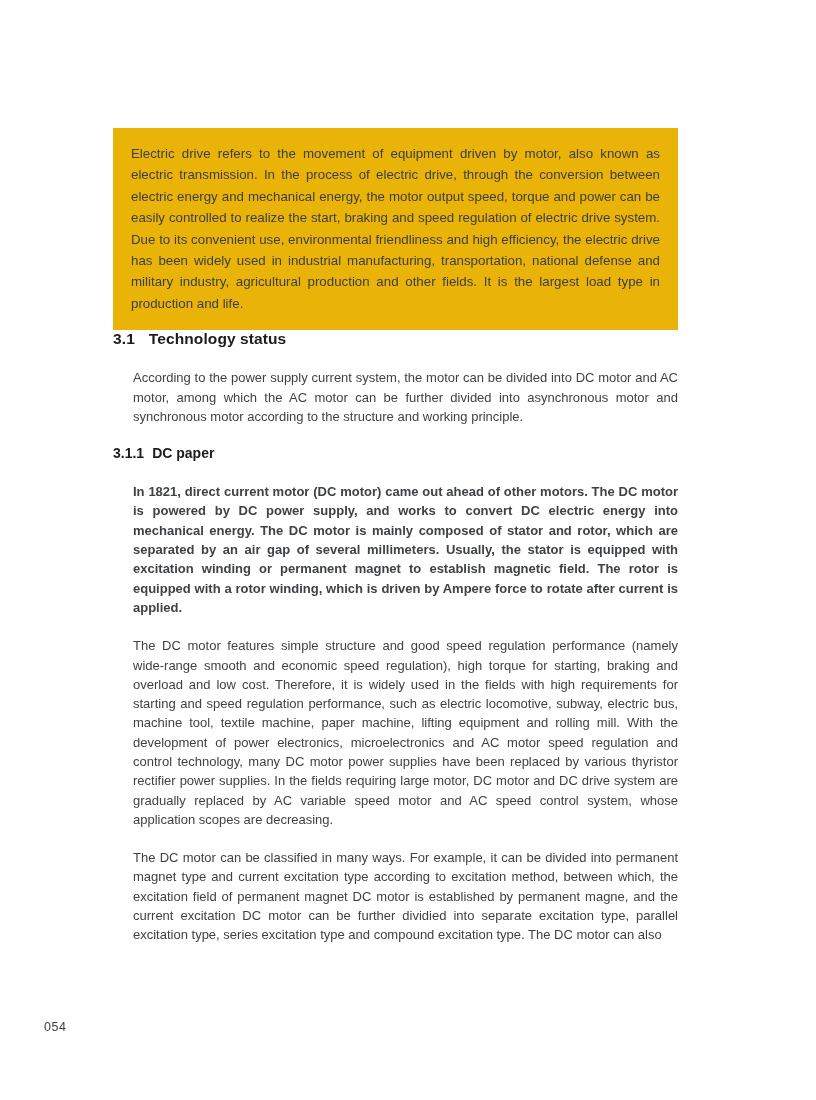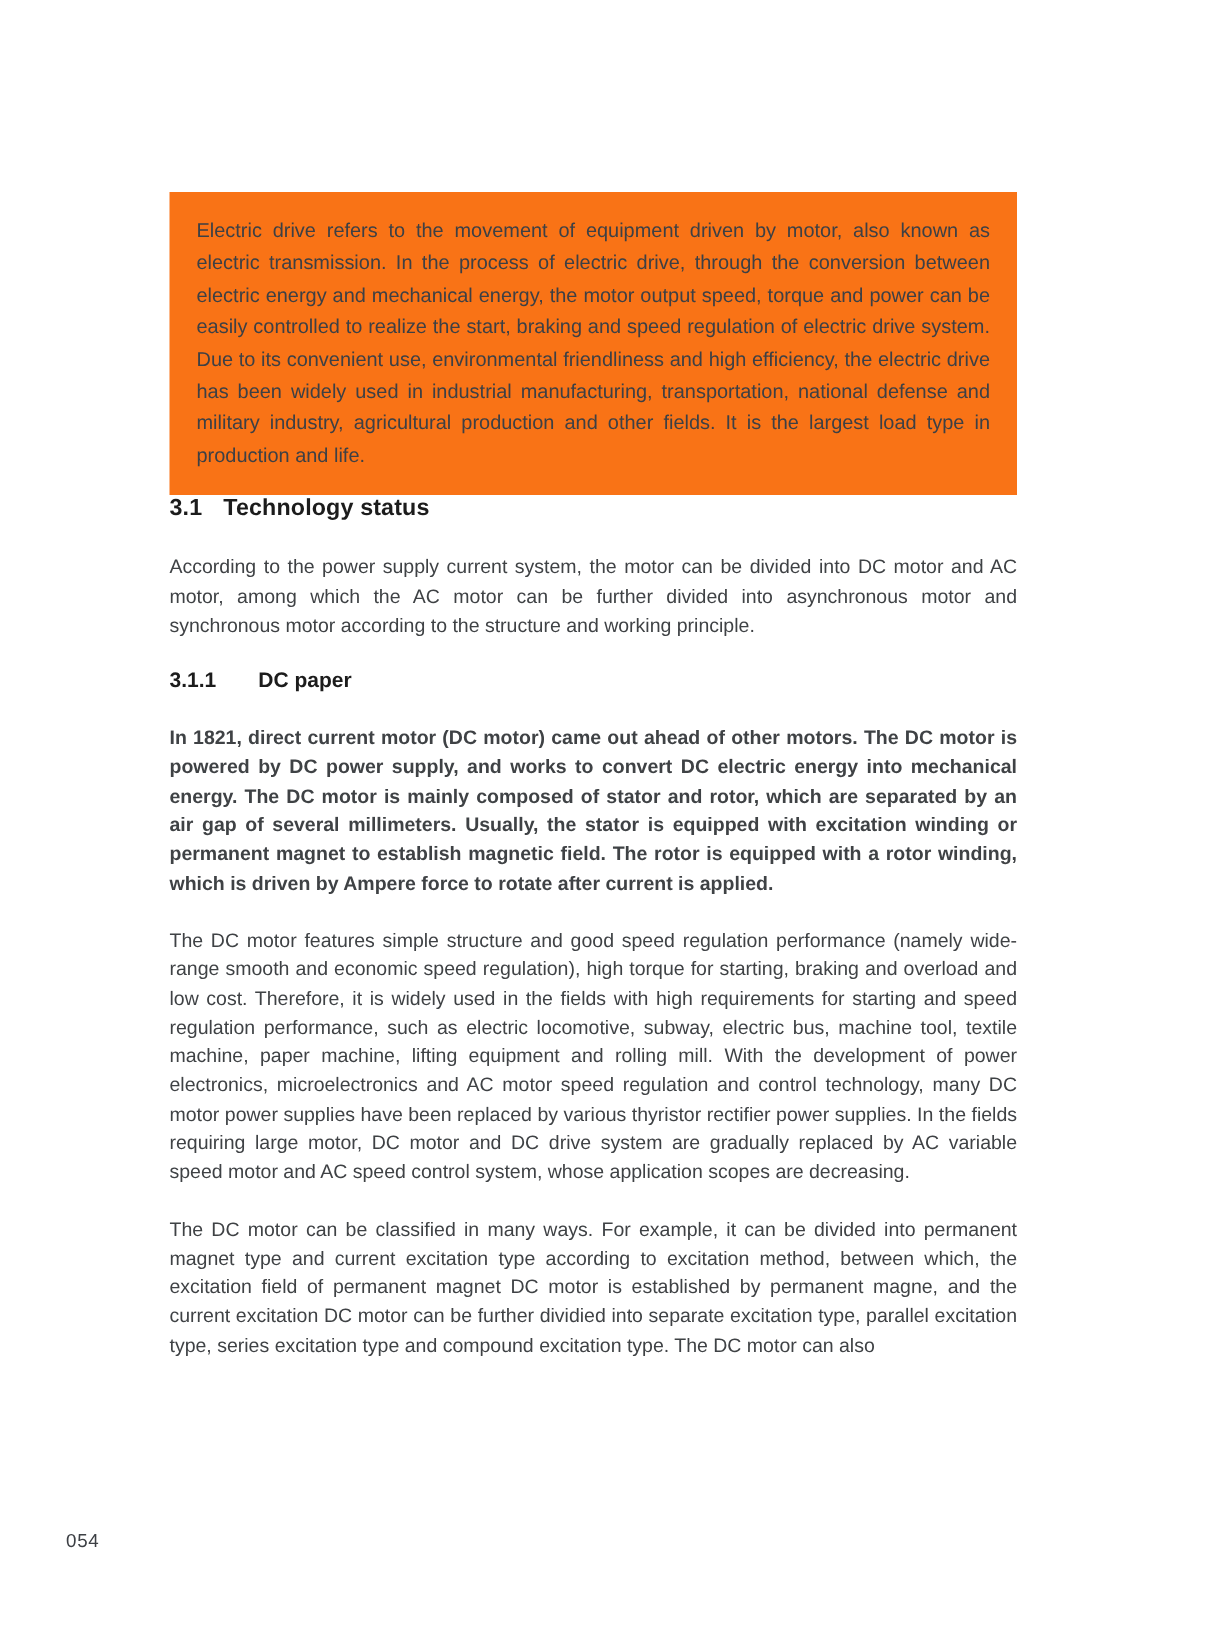--- a/index.html
+++ b/index.html
@@ -34,46 +34,47 @@
     color: #1c1c1c;
     letter-spacing: 0.1px;
   }
   h2.section-heading .sec-num { margin-right: 14px; }
   h3.subsection-heading {
     margin-top: 19px;
     font-size: 14px;
     font-weight: bold;
     color: #1c1c1c;
   }
-  h3.subsection-heading .sec-num { margin-right: 28px; }
+  h3.subsection-heading .sec-num { margin-right: 8px; }
   p.body {
     margin-top: 19px;
     font-size: 13px;
     line-height: 19.3px;
     color: #3f4245;
     text-align: justify;
+    margin-left: 20px;
   }
   p.body.first-after-h2 { margin-top: 20px; }
   p.body.first-after-h3 { margin-top: 21px; font-weight: bold; }
   .page-number {
     position: absolute;
     left: 44px;
     top: 1020px;
     font-size: 12.5px;
     color: #3d4045;
     letter-spacing: 0.5px;
     text-align: center;
   }
 </style>
 </head>
 <body>
 
 <div class="content">
 
-  <div class="intro-box" style="background: #f97316;">
+  <div class="intro-box" style="background: #eab308;">
     <p>Electric drive refers to the movement of equipment driven by motor, also known as electric transmission. In the process of electric drive, through the conversion between electric energy and mechanical energy, the motor output speed, torque and power can be easily controlled to realize the start, braking and speed regulation of electric drive system. Due to its convenient use, environmental friendliness and high efficiency, the electric drive has been widely used in industrial manufacturing, transportation, national defense and military industry, agricultural production and other fields. It is the largest load type in production and life.</p>
   </div>
 
   <h2 class="section-heading">
     <span class="sec-num">3.1</span><span>Technology status</span>
   </h2>
 
   <p class="body first-after-h2">According to the power supply current system, the motor can be divided into DC motor and AC motor, among which the AC motor can be further divided into asynchronous motor and synchronous motor according to the structure and working principle.</p>
 
   <h3 class="subsection-heading">

